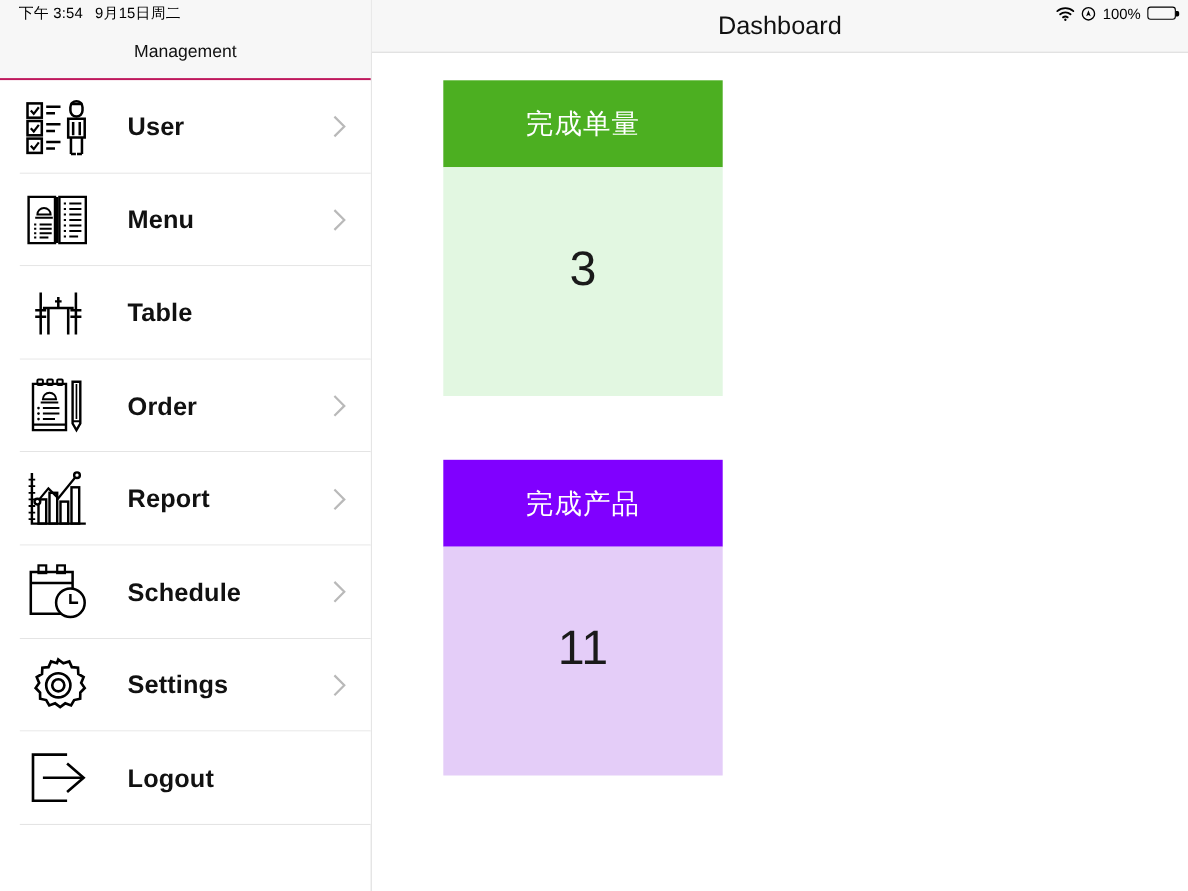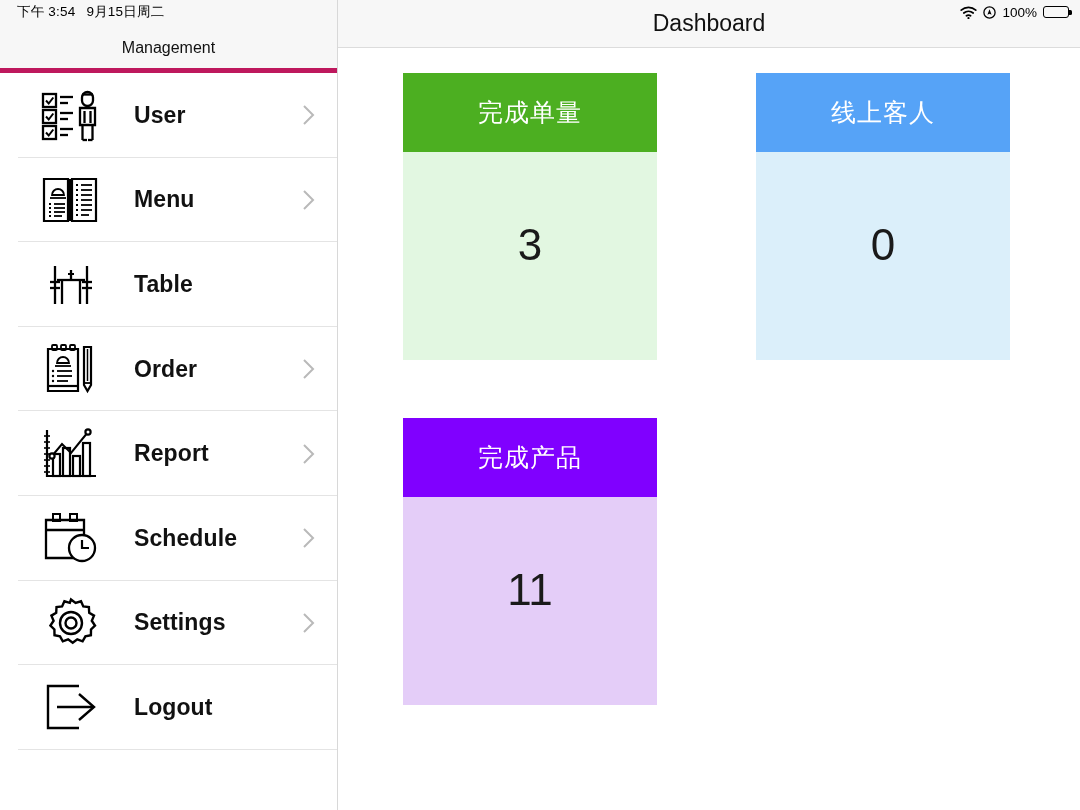--- a/index.html
+++ b/index.html
@@ -16,21 +16,21 @@
   #sidebar {
     width: 338px; height: 810px;
     background: #ffffff;
     border-right: 1px solid #d8d8d8;
     position: relative;
     flex: 0 0 338px;
   }
   #sidebar-top {
     height: 73px;
     background: #f7f7f7;
-    border-bottom: 5px solid #be185d;
+    border-bottom: 2px solid #be185d;
     position: relative;
   }
   #statusbar {
     height: 24px;
     display: flex;
     align-items: center;
     padding-left: 17px;
     font-size: 13.5px;
     color: #000;
     letter-spacing: .2px;
@@ -42,21 +42,20 @@
     display: flex; align-items: center; justify-content: center;
     font-size: 16px; font-weight: 400; color: #111;
   }
 
   .nav-list { width: 100%; }
   .nav-row {
     height: 84.6px;
     display: flex;
     align-items: center;
     position: relative;
-    padding-left: 18px;
     background: #fff;
   }
   .nav-row::after {
     content: "";
     position: absolute;
     left: 18px; right: 0; bottom: 0;
     height: 1px;
     background: #e4e4e4;
   }
   .nav-icon {
@@ -389,24 +388,20 @@
       </div>
     </div>
 
     <div id="grid">
 
       <div class="card-row">
         <div class="card">
           <div class="card-header" style="background-color: rgb(76, 175, 33);">完成单量</div>
           <div class="card-body" style="background-color: rgb(226, 247, 225);">3</div>
         </div>
-        <div class="card">
-          <div class="card-header" style="background-color: rgb(86, 163, 247);">线上客人</div>
-          <div class="card-body" style="background-color: rgb(219, 239, 250);">0</div>
-        </div>
       </div>
 
       <div class="card-row">
         <div class="card">
           <div class="card-header" style="background-color: rgb(128, 0, 255);">完成产品</div>
           <div class="card-body" style="background-color: rgb(228, 205, 248);">11</div>
         </div>
       </div>
 
     </div>

